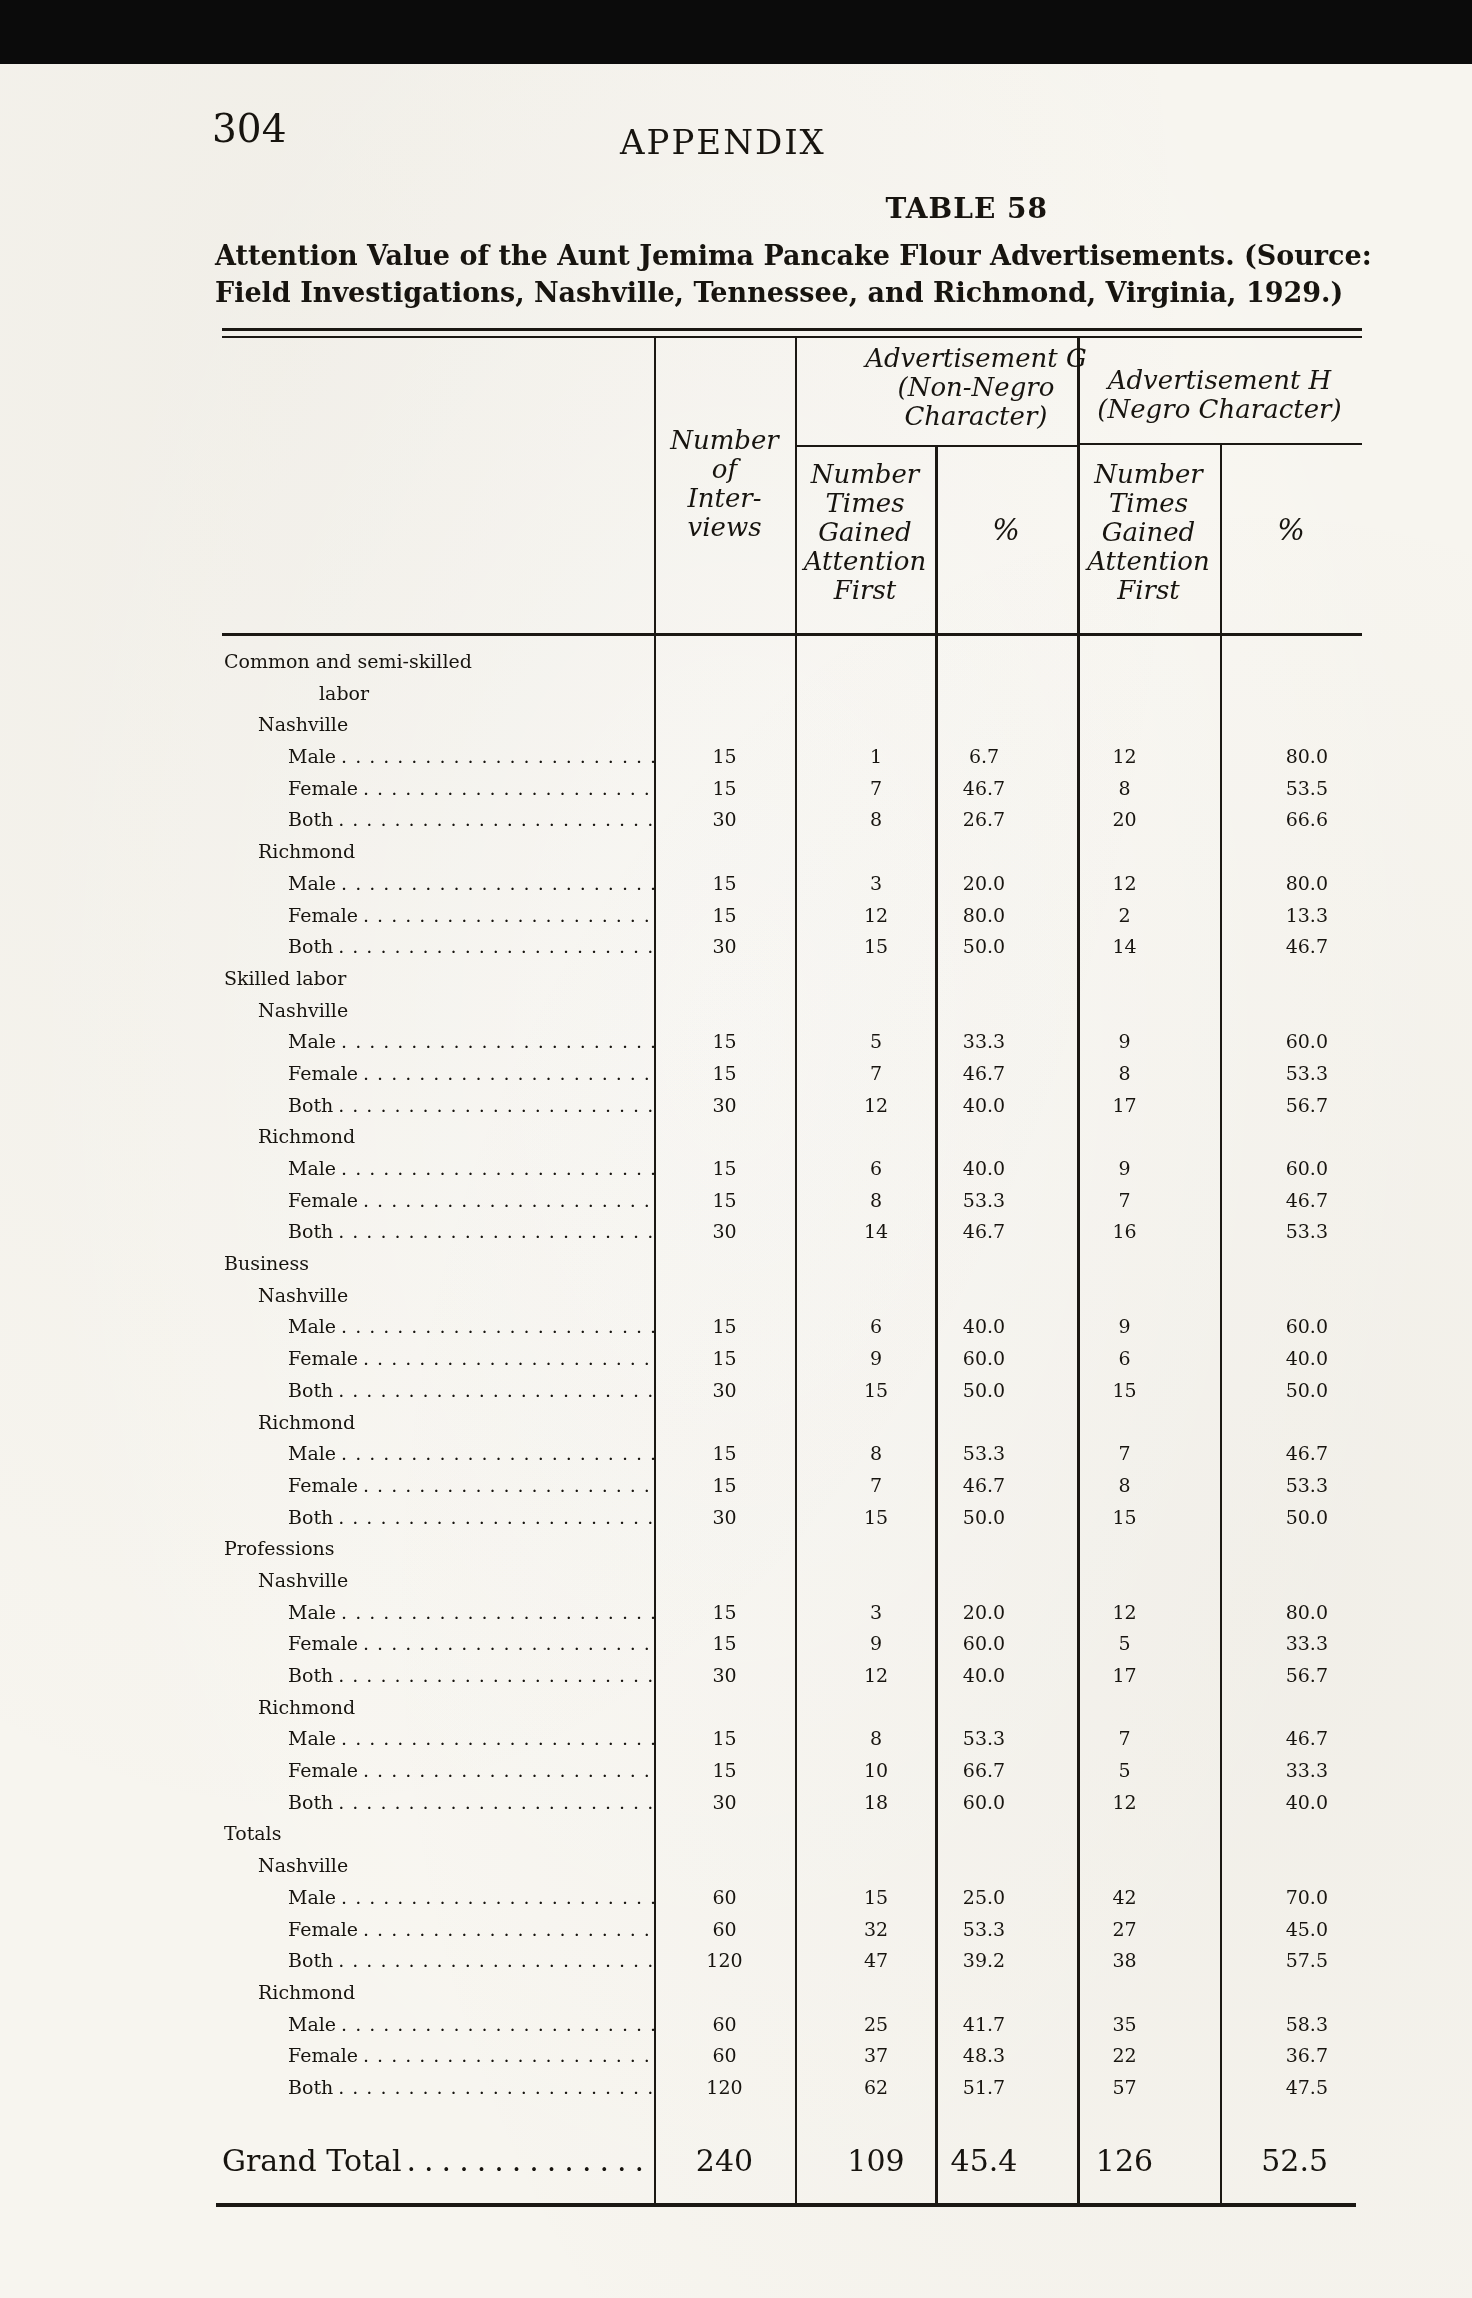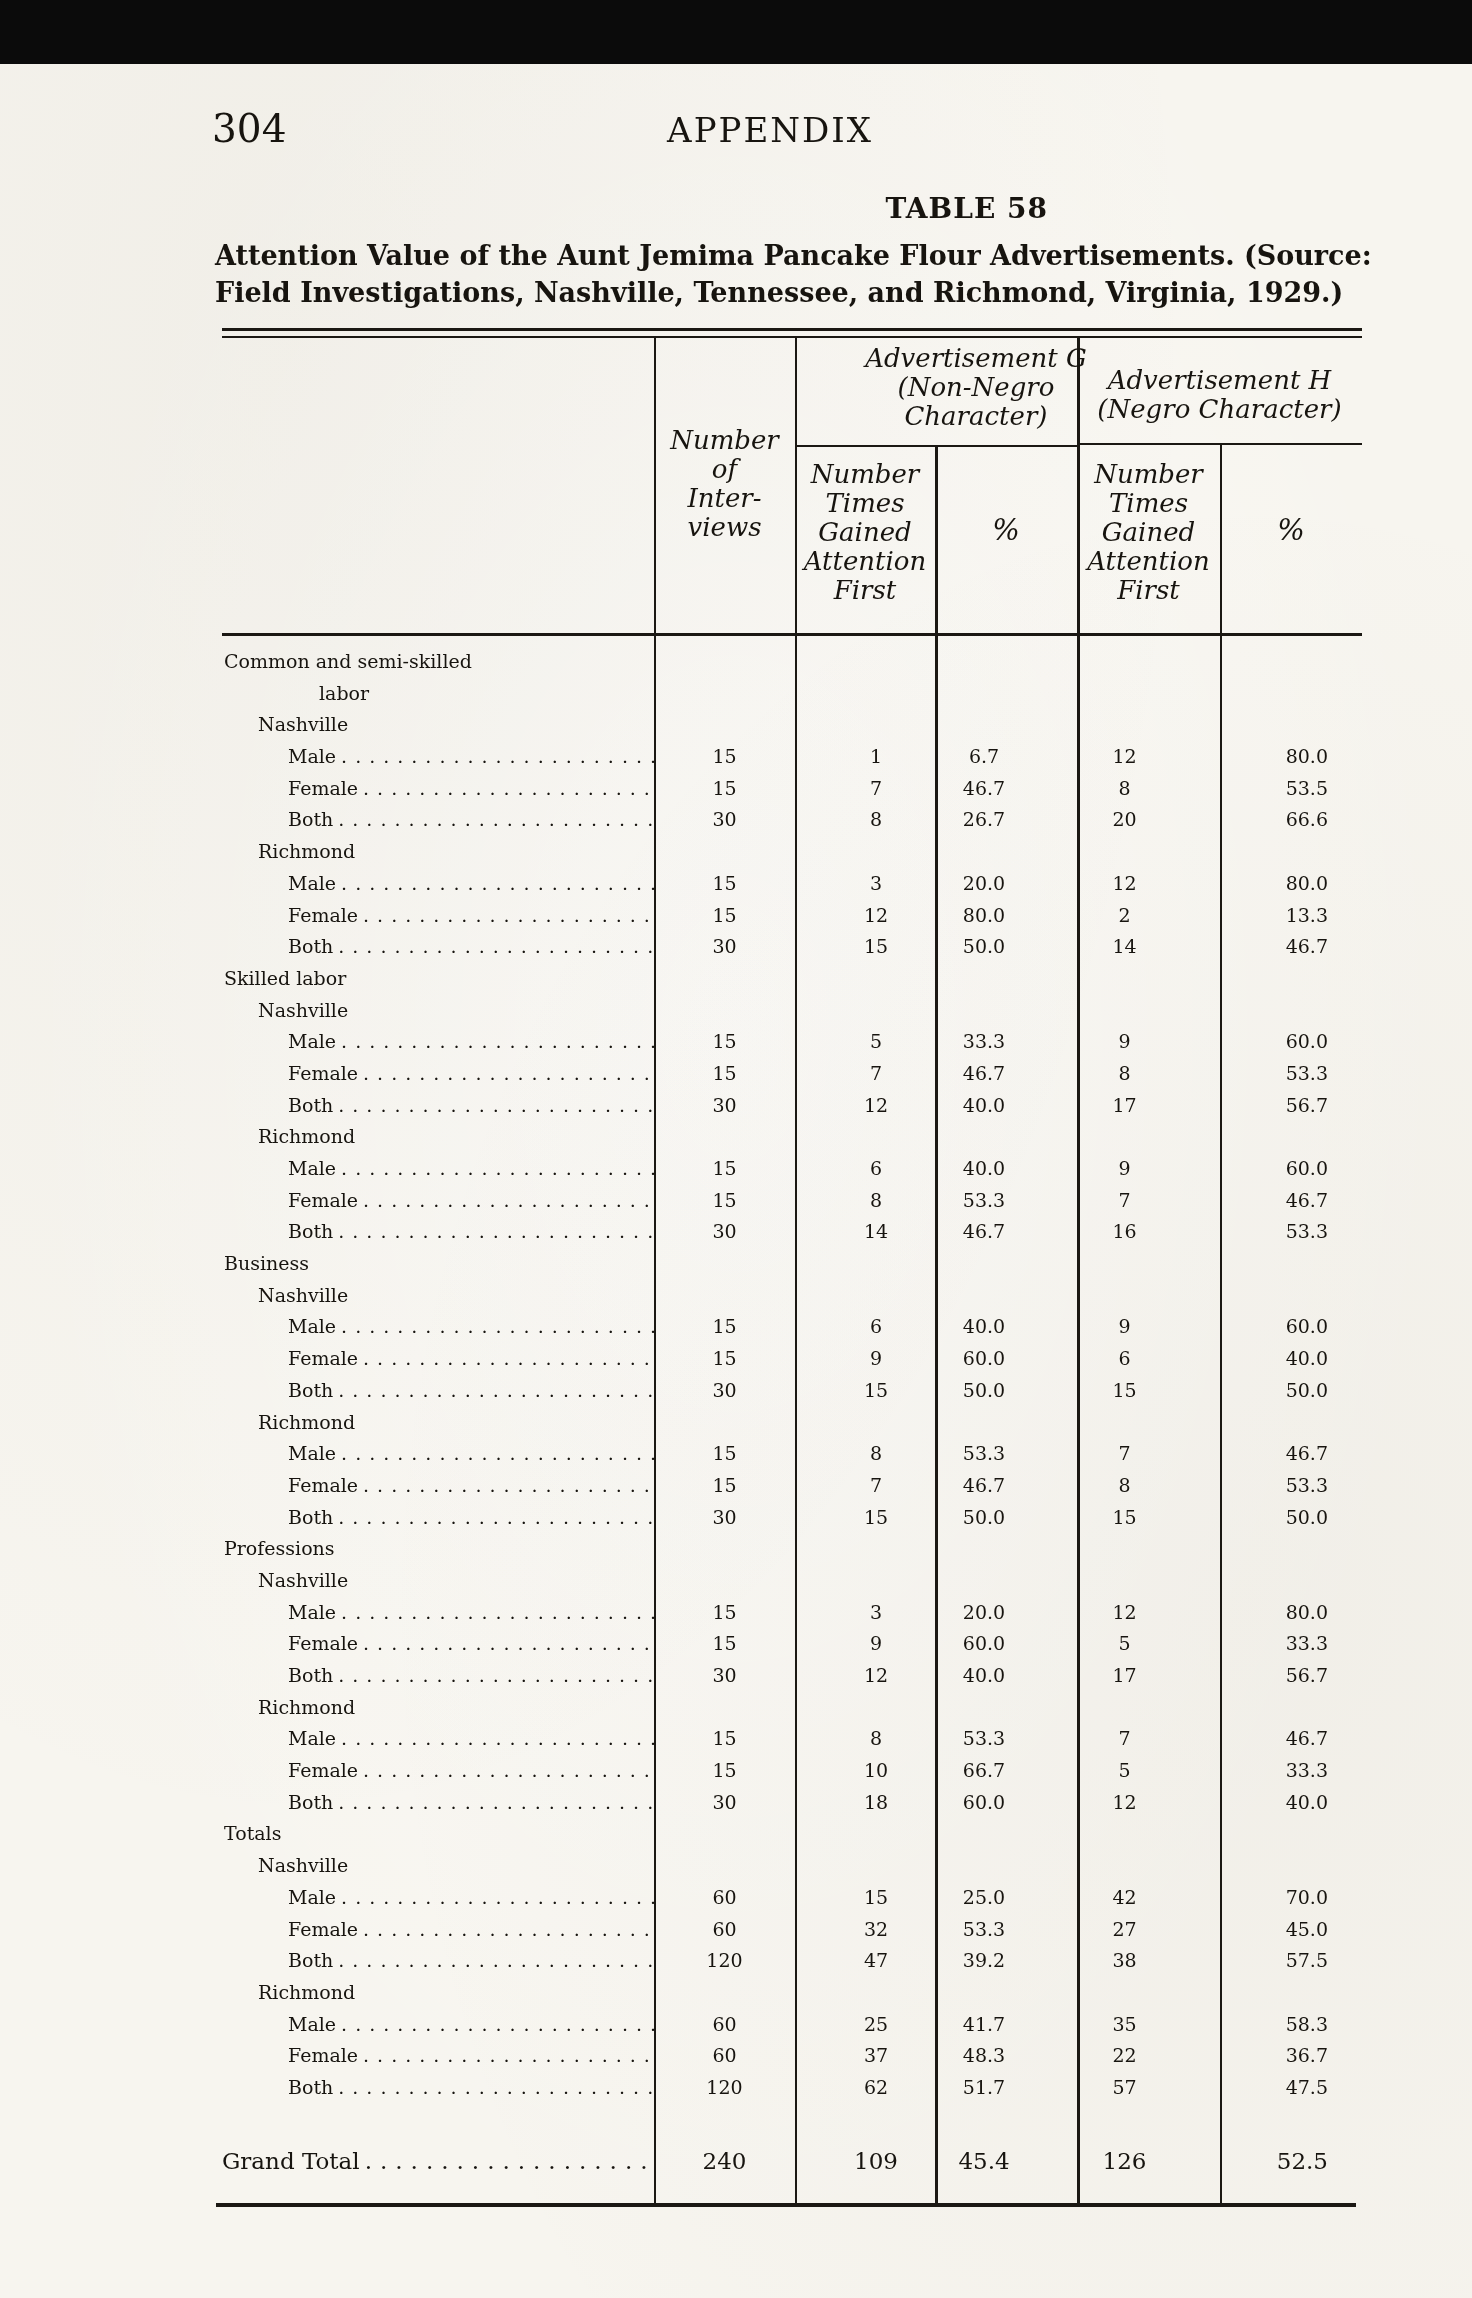--- a/index.html
+++ b/index.html
@@ -8,21 +8,21 @@
     background:#f7f5ef;
     background-image:
       radial-gradient(ellipse at 20% 15%, rgba(125,115,95,0.05), transparent 55%),
       radial-gradient(ellipse at 85% 70%, rgba(125,115,95,0.05), transparent 50%),
       radial-gradient(ellipse at 50% 45%, rgba(255,255,255,0.5), transparent 70%);
     font-family:"DejaVu Serif","Liberation Serif",serif;
     color:#17140f;
   }
   .topbar{position:absolute;left:0;top:0;width:1472px;height:64px;background:#0b0b0b;}
   .pagenum{position:absolute;left:212px;top:108px;font-size:39px;line-height:42px;}
-  .runhead{position:absolute;left:620px;top:110px;width:300px;text-align:center;font-size:34px;line-height:40px;letter-spacing:2px;}
+  .runhead{position:absolute;left:620px;top:122px;width:300px;text-align:left;font-size:34px;line-height:40px;letter-spacing:2px;}
   .tlabel{position:absolute;left:488px;top:192px;width:560px;text-align:right;font-size:28px;font-weight:bold;letter-spacing:1px;}
   .caption{position:absolute;left:215px;top:237px;width:1150px;font-size:27px;font-weight:bold;line-height:37px;}
   .caption div{white-space:nowrap;}
 
   .table{position:absolute;left:222px;top:328px;width:1140px;height:1884px;}
   .hrule{position:absolute;background:#1b1813;}
   .vline{position:absolute;width:2px;background:#1b1813;}
 
   .hdr{position:absolute;font-style:italic;font-size:26px;line-height:29px;text-align:center;white-space:pre-line;}
   .pct-h{font-size:29px;}
@@ -37,21 +37,21 @@
   .gt-stub{padding-left:0px;}
   .rlabel{flex:0 0 auto;}
   .dots{flex:1 1 auto;overflow:hidden;white-space:nowrap;letter-spacing:8px;margin-left:5px;}
   .dots::after{content:"................................................................";}
   .cell{box-sizing:border-box;text-align:center;}
   .c1{width:141px;}
   .c2{width:140px;padding-left:22px;}
   .c3{width:142px;text-align:center;padding-right:44px;}
   .c4{width:143px;padding-right:48px;}
   .c5{width:142px;text-align:right;padding-right:34px;}
-  .gtrow{position:absolute;left:0;top:1817px;width:1140px;height:32px;line-height:32px;font-size:23px;display:flex;}
+  .gtrow{position:absolute;left:0;top:1817px;width:1140px;height:32px;line-height:32px;font-size:30px;display:flex;}
 </style>
 </head>
 <body>
 
 <div class="page">
 
   <div class="topbar"></div>
 
   <div class="pagenum">304</div>
   <div class="runhead">APPENDIX</div>

